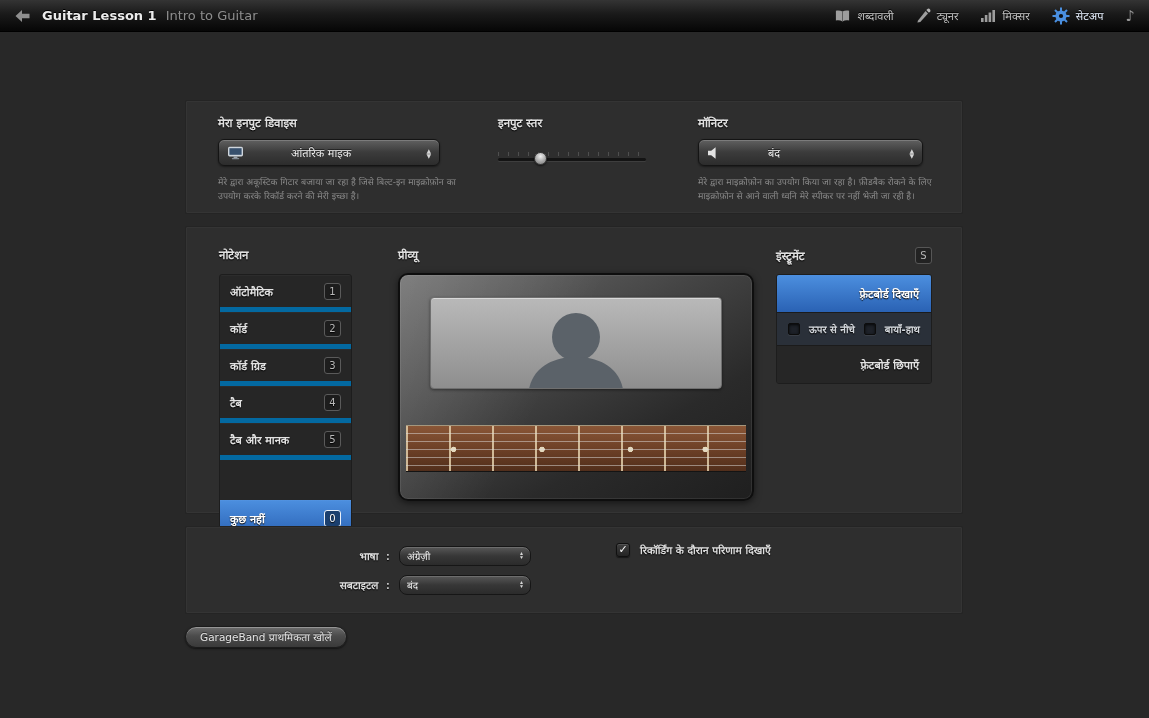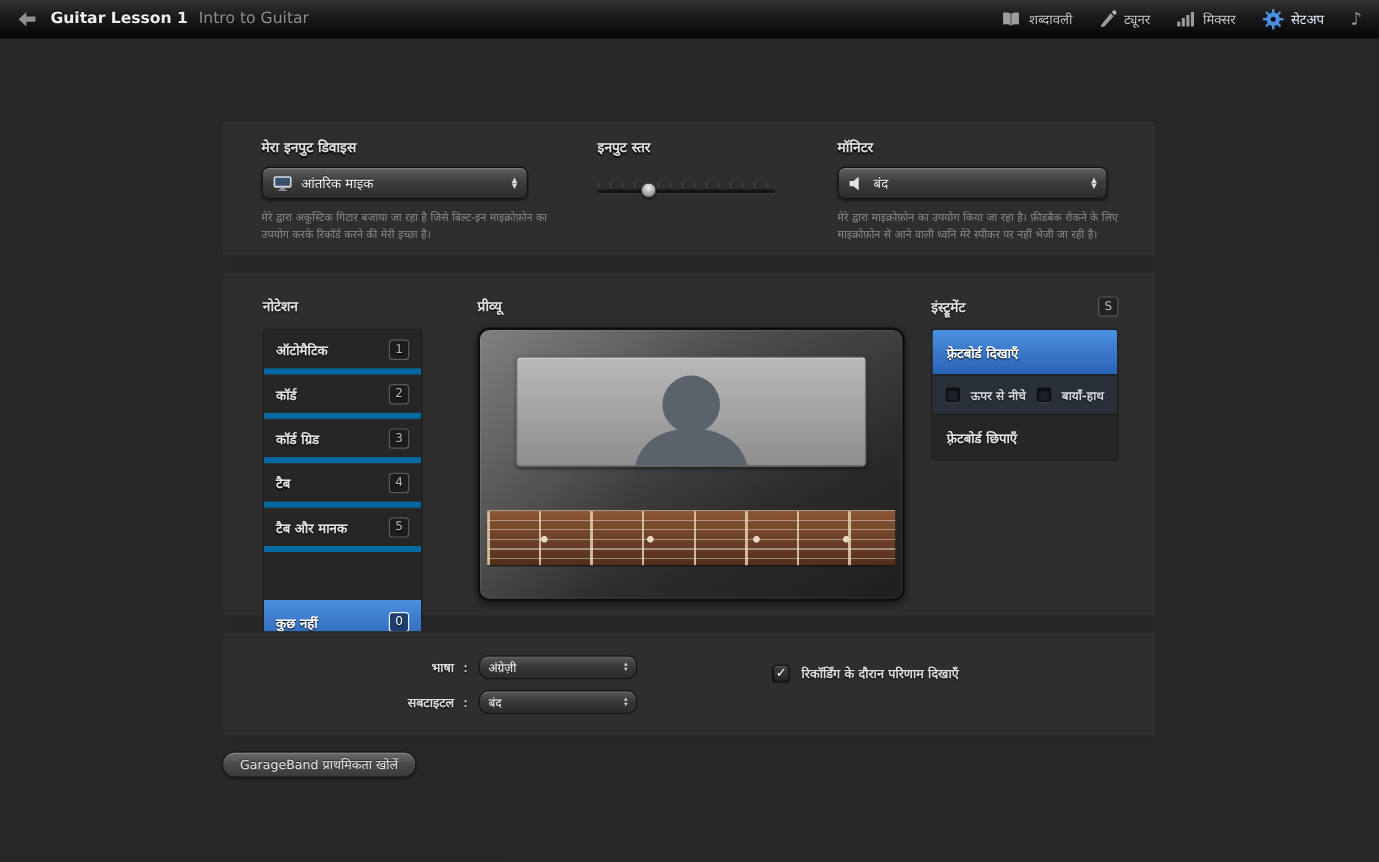--- a/index.html
+++ b/index.html
@@ -38,21 +38,21 @@
   #panel-settings { left:185px; top:526px; width:778px; height:88px; }
 
   .sec-h { font-size:11.5px; font-weight:bold; color:#e0e0e0; text-shadow:0 1px 1px #000; }
 
   
   .dropdown {
     display:flex; align-items:center; height:27px; border-radius:6px;
     background:linear-gradient(#606060,#3c3c3c 48%,#2c2c2c);
     border:1px solid #141414;
     box-shadow: inset 0 1px 0 rgba(255,255,255,.18), 0 1px 2px rgba(0,0,0,.45);
-    padding:0 8px; cursor:default;
+    padding:0 8px; cursor:default;gap:40px;
   }
   .dropdown .dd-text { font-size:11px; color:#f0f0f0; margin-left:7px; text-shadow:0 -1px 0 rgba(0,0,0,.6); }
   .stepper { margin-left:auto; display:flex; flex-direction:column; align-items:center;
              font-size:6px; line-height:5px; color:#d6d6d6; padding-left:8px; }
   .small-dd {
     display:flex; align-items:center; height:20px; width:132px; border-radius:8px;
     background:linear-gradient(#585858,#373737 50%,#2b2b2b);
     border:1px solid #161616;
     box-shadow: inset 0 1px 0 rgba(255,255,255,.14);
     padding:0 7px; cursor:default;
@@ -135,37 +135,37 @@
       radial-gradient(circle 3px at 88% 52%, #e4d8bd 0 2.5px, transparent 3px); }
 
   
   #blk-instrument { position:absolute; left:590px; top:20px; width:156px; }
   .inst-head { display:flex; align-items:center; justify-content:space-between; }
   .s-badge { width:17px; height:17px; border-radius:3px; border:1px solid #565656;
     background:#222; color:#b5b5b5; font-size:10px; display:flex; align-items:center; justify-content:center; }
   .inst-col { margin-top:10px; border:1px solid #1d1d1d; border-radius:3px; overflow:hidden; }
   .inst-btn { height:37px; display:flex; align-items:center; padding:0 12px;
     font-size:11px; font-weight:bold; color:#e2e2e2; background:#262626;
-    text-shadow:0 1px 1px #000; cursor:default; }
+    text-shadow:0 1px 1px #000; cursor:default;justify-content:flex-end; }
   .inst-btn.selected { background:linear-gradient(#4c8fdf,#2a62b4); color:#fff; }
   .inst-opts { background:#2a3039; border-top:1px solid #1b1b1b; border-bottom:1px solid #1b1b1b;
     padding:9px 11px; display:flex; flex-direction:row; gap:9px; }
   .opt-row { display:flex; align-items:center; gap:9px; font-size:10px; font-weight:bold;
     color:#d2d6db; text-shadow:0 1px 1px #000; cursor:default; }
   .checkbox { width:12px; height:12px; border-radius:2px; background:#1d2128;
     border:1px solid #0c0c0c;
     box-shadow: inset 0 1px 3px rgba(0,0,0,.85), 0 1px 0 rgba(255,255,255,.07); }
 
   
   .set-row { position:absolute; display:flex; align-items:center;font-family:Liberation Mono, monospace; }
   #row-language { left:60px; top:19px; }
   #row-subtitle { left:60px; top:48px; }
   .set-label { width:145px; text-align:right; margin-right:8px;
     font-size:10.5px; font-weight:bold; color:#dcdcdc; text-shadow:0 1px 1px #000; }
-  .results-row { position:absolute; left:430px; top:27px; display:flex; align-items:center; gap:10px;margin-left:28px; }
+  .results-row { position:absolute; left:430px; top:16px; display:flex; align-items:center; gap:10px; }
   .checkbox-lg { width:14px; height:14px; border-radius:3px;
     background:linear-gradient(#3e3e3e,#242424);
     border:1px solid #101010;
     box-shadow: inset 0 1px 0 rgba(255,255,255,.12), 0 1px 1px rgba(0,0,0,.5);
     display:flex; align-items:center; justify-content:center; cursor:default; }
   .checkbox-lg.checked::after { content:"✓"; color:#fff; font-size:11px; font-weight:bold; margin-top:-1px; }
   .results-label { font-size:10.5px; font-weight:bold; color:#dcdcdc; text-shadow:0 1px 1px #000; }
 
   
   .footer-btn {

